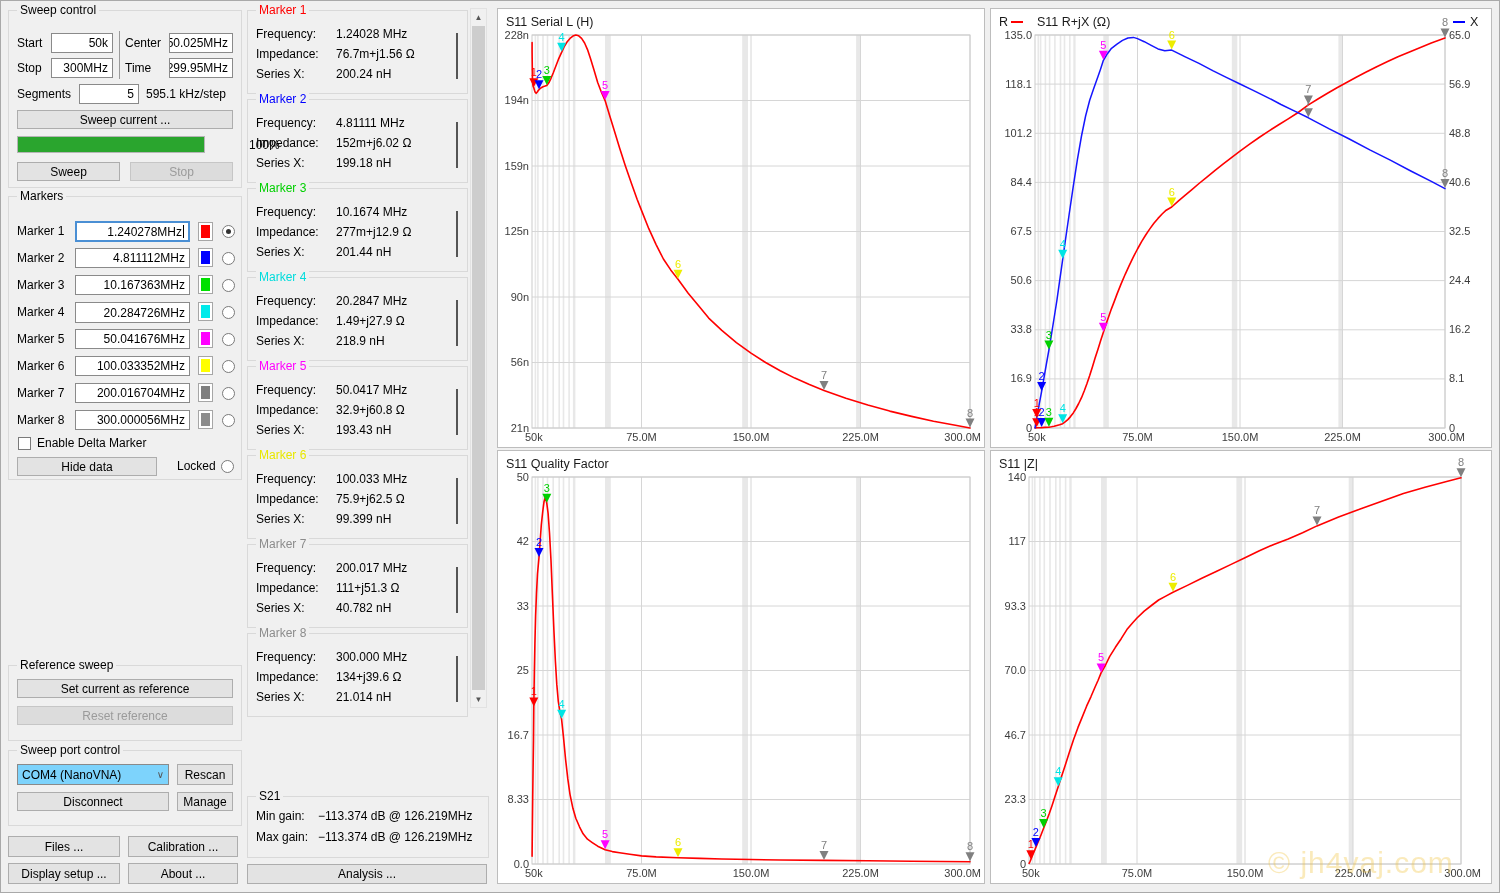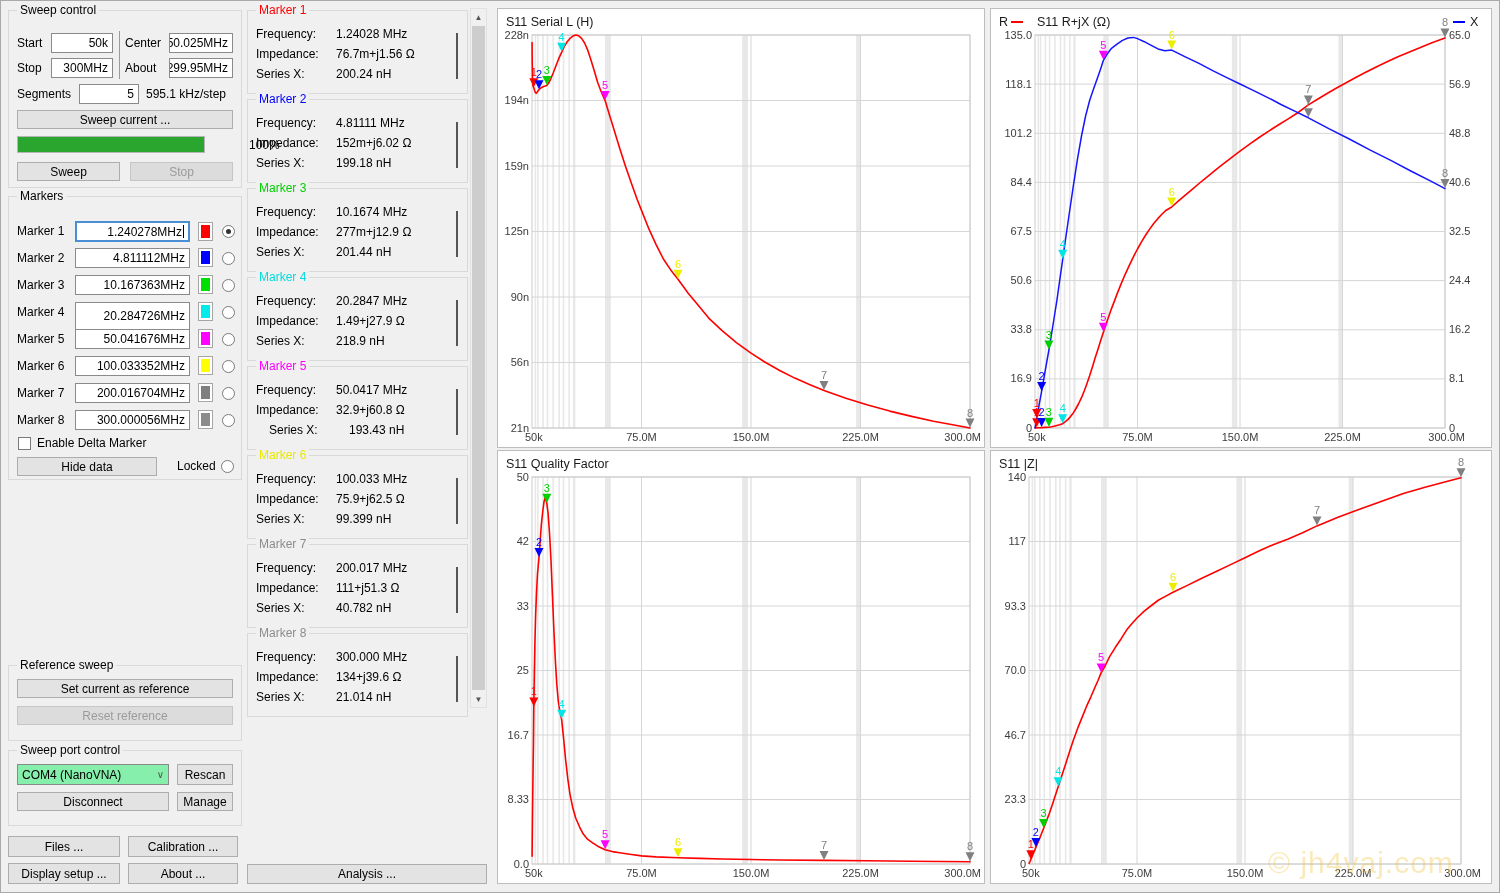--- a/index.html
+++ b/index.html
@@ -16,21 +16,21 @@
   .inp.focus{border:2px solid #4a8fd4;}
   .caret{display:inline-block;width:1px;height:13px;background:#000;margin-left:1px;}
   .swatch{position:absolute;width:15px;height:19px;background:#fff;border:1px solid #a6a6a6;box-sizing:border-box;padding:2px;}
   .swatch > div{width:100%;height:100%;}
   .radio{position:absolute;width:13px;height:13px;border:1px solid #7a7a7a;border-radius:50%;background:#fff;box-sizing:border-box;}
   .radio.sel::after{content:"";display:block;width:5px;height:5px;border-radius:50%;background:#333;margin:3px;}
   .chk{position:absolute;width:13px;height:13px;border:1px solid #7a7a7a;background:#fff;box-sizing:border-box;}
   .vsep{position:absolute;width:1px;background:#9a9a9a;}
   .progress{position:absolute;background:#e6e6e6;border:1px solid #b5b5b5;box-sizing:border-box;}
   .progress > div{height:100%;background:#2aa52e;}
-  .combo{position:absolute;display:flex;align-items:center;background:#86efac;border:1px solid #8a8a8a;padding:0 4px;box-sizing:border-box;justify-content:space-between;}
+  .combo{position:absolute;display:flex;align-items:center;background:#7dd3fc;border:1px solid #8a8a8a;padding:0 4px;box-sizing:border-box;justify-content:space-between;}
   .combo .arr{color:#555;font-size:10px;margin-left:4px;}
   .mbox{position:relative;border:1px solid #d9d9d9;margin-bottom:5px;height:84px;box-sizing:border-box;}
   .mbox .gb-title{font-weight:normal;}
   .mrow{position:absolute;left:8px;right:8px;line-height:14px;white-space:nowrap;}
   .mrow .fl{display:inline-block;width:80px;}
   .mvline{position:absolute;right:9px;top:22px;width:2px;height:46px;background:#555;}
   .sbar{position:absolute;width:17px;background:#f0f0f0;border:1px solid #e2e2e2;box-sizing:border-box;}
   .sbar .sb-btn{position:absolute;left:0;width:100%;height:16px;display:flex;align-items:center;justify-content:center;color:#555;font-size:8px;}
   .sbar .sb-thumb{position:absolute;left:1px;right:1px;background:#cdcdcd;}
   .chart{position:absolute;background:#fff;border:1px solid #bdbdbd;box-sizing:border-box;}
@@ -51,21 +51,21 @@
       </div>
     <div class="vsep" style="left:110px;top:20px;height:48px;"></div>
     <span class="lbl" style="left:116px;top:22px;">Center</span>
     <div class="inp clip" style="left:160px;top:22px;width:64px;height:20px;">
         <span>150.025MHz</span>
       </div>
     <span class="lbl" style="left:8px;top:47px;">Stop</span>
     <div class="inp num" style="left:42px;top:47px;width:62px;height:20px;">
         <span>300MHz</span>
       </div>
-    <span class="lbl" style="left:116px;top:47px;">About</span>
+    <span class="lbl" style="left:116px;top:47px;">Time</span>
     <div class="inp clip" style="left:160px;top:47px;width:64px;height:20px;">
         <span>299.95MHz</span>
       </div>
     <span class="lbl" style="left:8px;top:73px;">Segments</span>
     <div class="inp num" style="left:70px;top:73px;width:60px;height:20px;">
         <span>5</span>
       </div>
     <span class="lbl" style="left:137px;top:73px;">595.1 kHz/step</span>
     <div class="btn" style="left:8px;top:99px;width:216px;height:19px;">
         <span>Sweep current ...</span>
@@ -107,21 +107,21 @@
     <span class="lbl" style="left:8px;top:78px;">Marker 3</span>
     <div class="inp num" style="left:66px;top:78px;width:115px;height:20px;">
         <span>10.167363MHz</span>
       </div>
     <div class="swatch" style="left:189px;top:78px;">
         <div style="background: rgb(0, 224, 0);"></div>
       </div>
     <div class="radio" style="left:213px;top:82px;"></div>
 
     <span class="lbl" style="left:8px;top:105px;">Marker 4</span>
-    <div class="inp num" style="left:66px;top:105px;width:115px;height:28px;">
+    <div class="inp num" style="left:66px;top:105px;width:115px;height:21px;">
         <span>20.284726MHz</span>
       </div>
     <div class="swatch" style="left:189px;top:105px;">
         <div style="background: rgb(0, 234, 234);"></div>
       </div>
     <div class="radio" style="left:213px;top:109px;"></div>
 
     <span class="lbl" style="left:8px;top:132px;">Marker 5</span>
     <div class="inp num" style="left:66px;top:132px;width:115px;height:20px;">
         <span>50.041676MHz</span>
@@ -239,21 +239,21 @@
       <div class="mrow" style="top:16px;"><span class="fl">Frequency:</span><span>20.2847 MHz</span></div>
       <div class="mrow" style="top:36px;"><span class="fl">Impedance:</span><span>1.49+j27.9 Ω</span></div>
       <div class="mrow" style="top:56px;"><span class="fl">Series X:</span><span>218.9 nH</span></div>
       <div class="mvline"></div>
     </div>
 
     <div class="mbox">
       <span class="gb-title" style="color: rgb(255, 0, 255);">Marker 5</span>
       <div class="mrow" style="top:16px;"><span class="fl">Frequency:</span><span>50.0417 MHz</span></div>
       <div class="mrow" style="top:36px;"><span class="fl">Impedance:</span><span>32.9+j60.8 Ω</span></div>
-      <div class="mrow" style="top:56px;margin-left:13px;"><span class="fl">Series X:</span><span>193.43 nH</span></div>
+      <div class="mrow" style="top:56px;"><span class="fl">Series X:</span><span>193.43 nH</span></div>
       <div class="mvline"></div>
     </div>
 
     <div class="mbox">
       <span class="gb-title" style="color: rgb(232, 232, 0);">Marker 6</span>
       <div class="mrow" style="top:16px;"><span class="fl">Frequency:</span><span>100.033 MHz</span></div>
       <div class="mrow" style="top:36px;"><span class="fl">Impedance:</span><span>75.9+j62.5 Ω</span></div>
       <div class="mrow" style="top:56px;"><span class="fl">Series X:</span><span>99.399 nH</span></div>
       <div class="mvline"></div>
     </div>
@@ -275,20 +275,25 @@
     </div>
   </div>
 
   <div class="sbar" style="left:470px;top:8px;height:700px;">
     <div class="sb-btn" style="top:0;">▲</div>
     <div class="sb-thumb" style="top:17px;bottom:17px;"></div>
     <div class="sb-btn" style="bottom:0;">▼</div>
   </div>
 
 
+  <div class="gb" style="left:247px;top:796px;width:240px;height:60px;">
+    <span class="gb-title">S21</span>
+    <div class="mrow" style="top:12px;"><span class="fl" style="width:62px;">Min gain:</span><span>−113.374 dB @ 126.219MHz</span></div>
+    <div class="mrow" style="top:33px;"><span class="fl" style="width:62px;">Max gain:</span><span>−113.374 dB @ 126.219MHz</span></div>
+  </div>
 
   <div class="btn" style="left:247px;top:864px;width:240px;height:20px;">
       <span>Analysis ...</span>
     </div>
 
   <div class="chart" style="left:497px;top:8px;width:488px;height:440px;">
       <svg width="486" height="438" viewBox="0 0 486 438">
         <rect x="0" y="0" width="486" height="438" fill="#ffffff"></rect>
         <rect x="36.6" y="26" width="1.6" height="393" fill="#e8e8e8"></rect>
         <rect x="39.1" y="26" width="1.6" height="393" fill="#e8e8e8"></rect>

